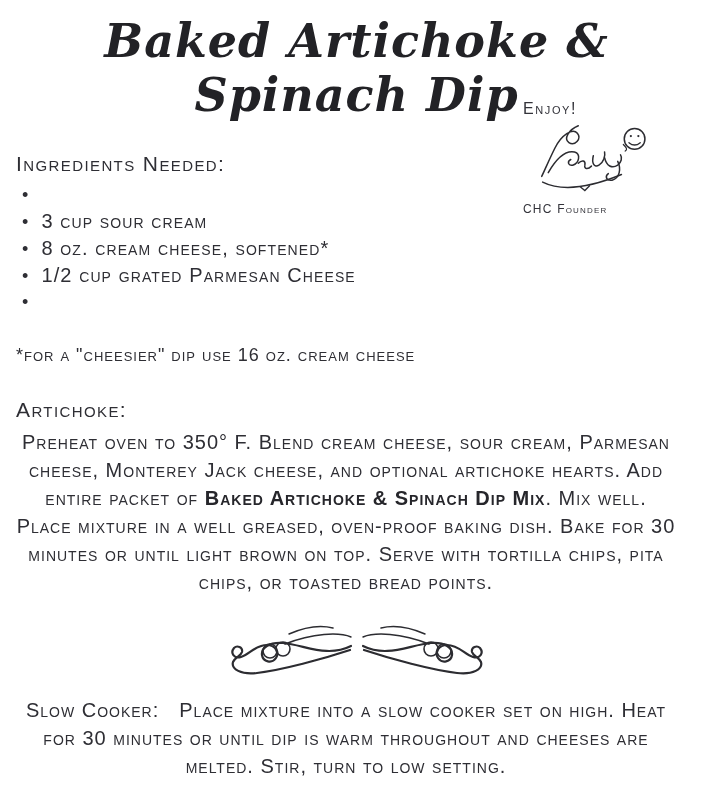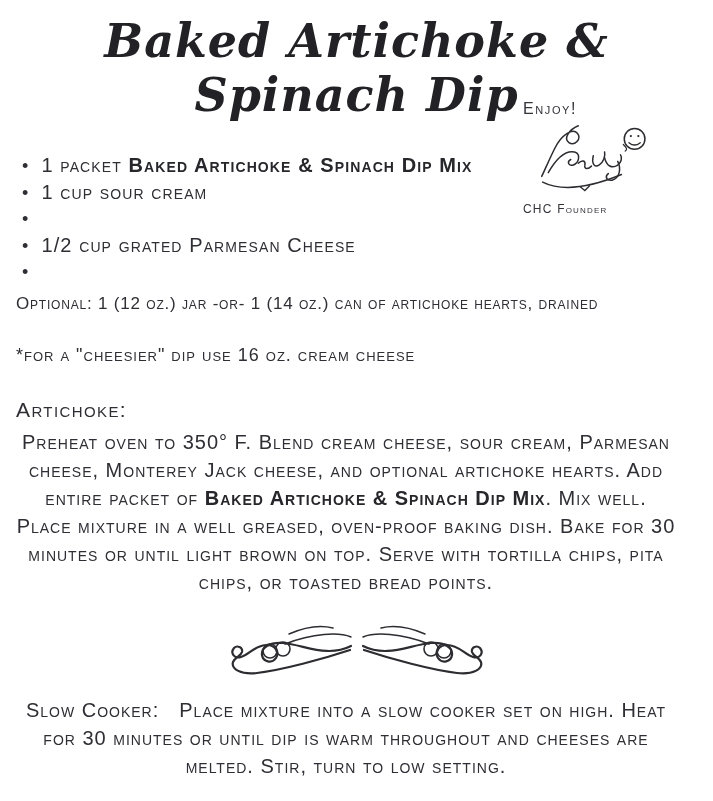--- a/index.html
+++ b/index.html
@@ -113,43 +113,43 @@
 </style>
 </head>
 <body>
 
 <div class="page">
 
   <h1 class="title">Baked Artichoke &amp; Spinach Dip</h1>
 
   <div class="content">
 
+    <div class="section-heading">Ingredients Needed:</div>
 
     <ul class="ingredients">
       <li>
         <span class="bullet-dot">•</span>
-        <span><span>1 packet </span><span class="bold-run">Baked Artichoke &amp; Spinach Dip Mix</span></span>
       </li>
       <li>
         <span class="bullet-dot">•</span>
-        <span>1 cup sour cream</span>
+        <span>3 cup sour cream</span>
       </li>
       <li>
         <span class="bullet-dot">•</span>
+        <span>8 oz. cream cheese, softened*</span>
       </li>
       <li>
         <span class="bullet-dot">•</span>
         <span>1/2 cup grated Parmesan Cheese</span>
       </li>
       <li>
         <span class="bullet-dot">•</span>
       </li>
     </ul>
 
-    <div class="optional-note">Optional:  1 (12 oz.) jar -or- 1 (14 oz.) can of artichoke hearts, drained</div>
 
     <div class="footnote">*for a "cheesier" dip use 16 oz. cream cheese</div>
 
     <div class="section-heading directions-heading">Artichoke:</div>
 
     <p class="body-para"><span>Preheat oven to 350° F. Blend cream cheese, sour cream, Parmesan cheese, Monterey Jack cheese, and optional artichoke hearts. Add entire packet of </span><span class="bold-run">Baked Artichoke &amp; Spinach Dip Mix</span><span>. Mix well. Place mixture in a well greased, oven-proof baking dish. Bake for 30 minutes or until light brown on top. Serve with tortilla chips, pita chips, or toasted bread points.</span></p>
 
     <div class="flourish-row">
       <svg class="flourish-half" width="125" height="62" viewBox="0 0 125 62">
         <path class="stroke" stroke-width="1.5" d="M62,16 C78,9 94,7 106,10"></path>

